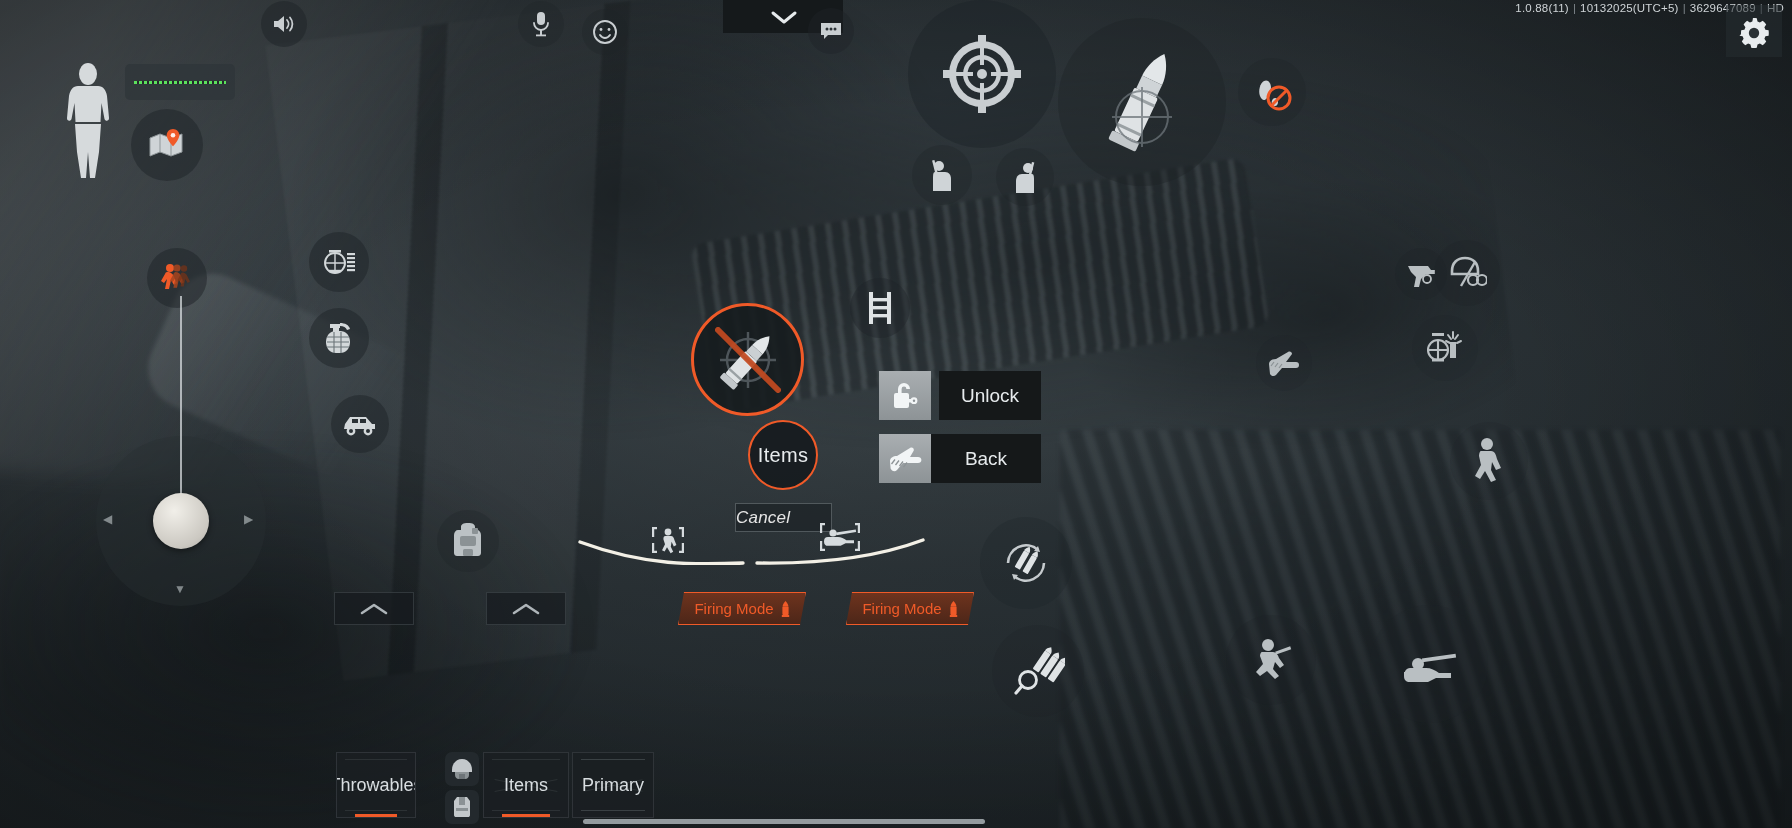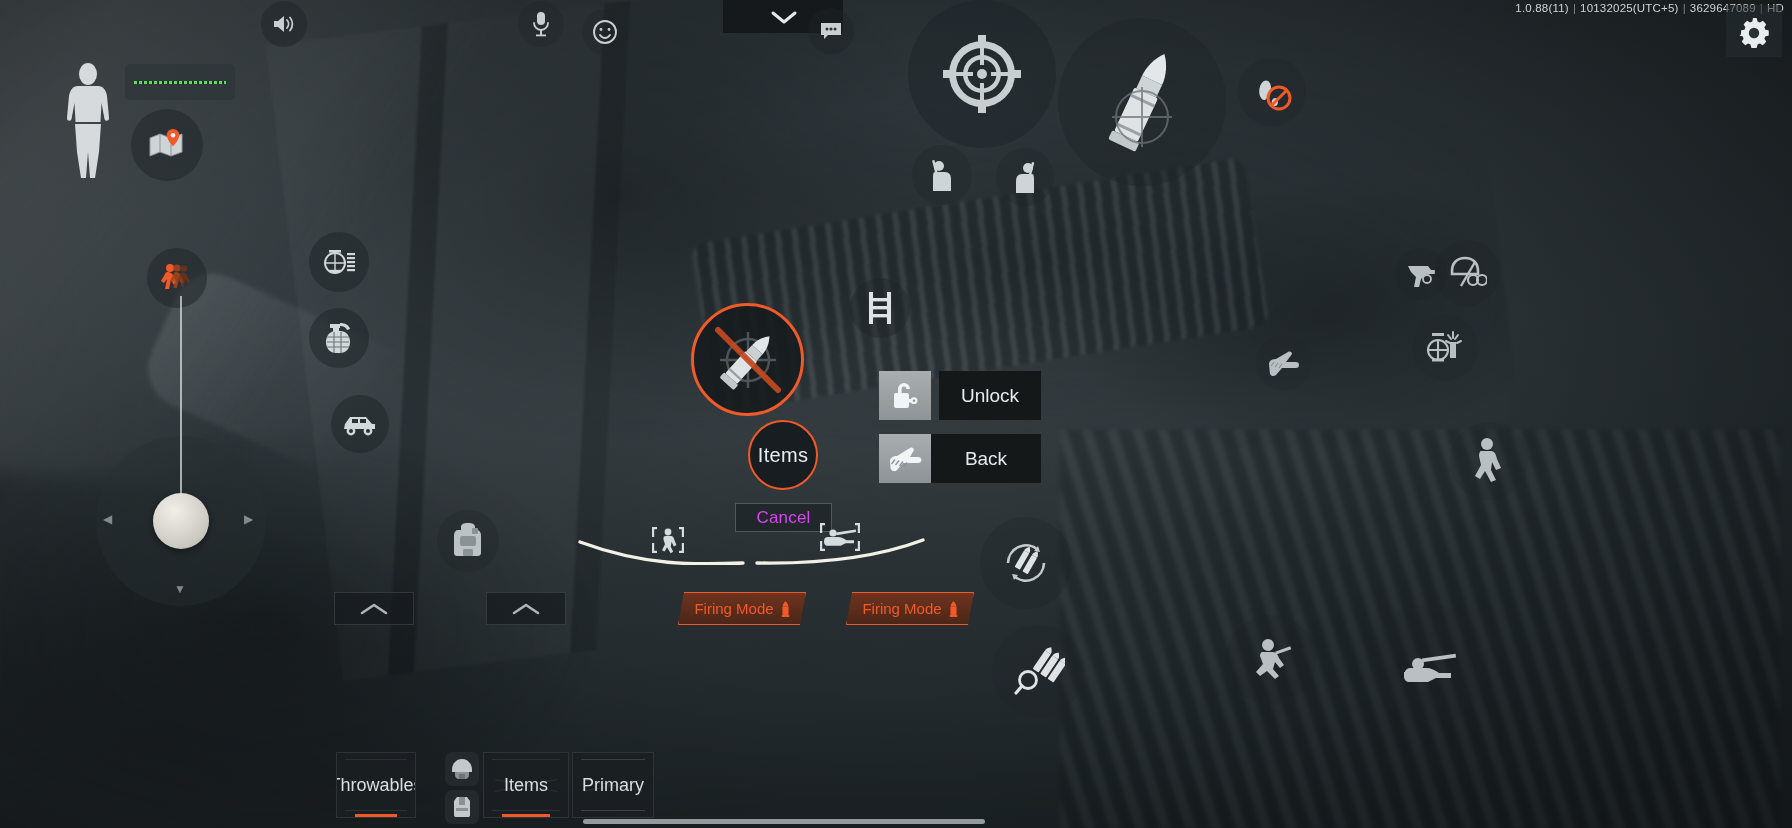--- a/index.html
+++ b/index.html
@@ -140,22 +140,22 @@
     border-radius:50%;
     background:rgba(22,27,30,.92);
     border:2px solid #f05a28;
     display:flex; align-items:center; justify-content:center;
     font-size:20px; color:#e8ecee; letter-spacing:.3px;
   }
   .cancel {
     position:absolute; left:735px; top:503px; width:97px; height:29px;
     background:rgba(30,36,40,.78);
     border:1px solid rgba(140,148,152,.45);
-    display:flex; align-items:center; justify-content:center;
-    color:#d946ef; font-size:17px; letter-spacing:.2px;
+    display:flex; align-items:center; justify-content:flex-start;
+    color:#e5e5e5; font-size:17px; letter-spacing:.2px;font-style:italic;
   }
 
   
   .actbtn {
     position:absolute; width:162px; height:49px; display:flex;
   }
   .actbtn .ico {
     width:52px; height:49px;
     background:linear-gradient(180deg,#a9aeb1,#8d9396);
     display:flex; align-items:center; justify-content:center;

